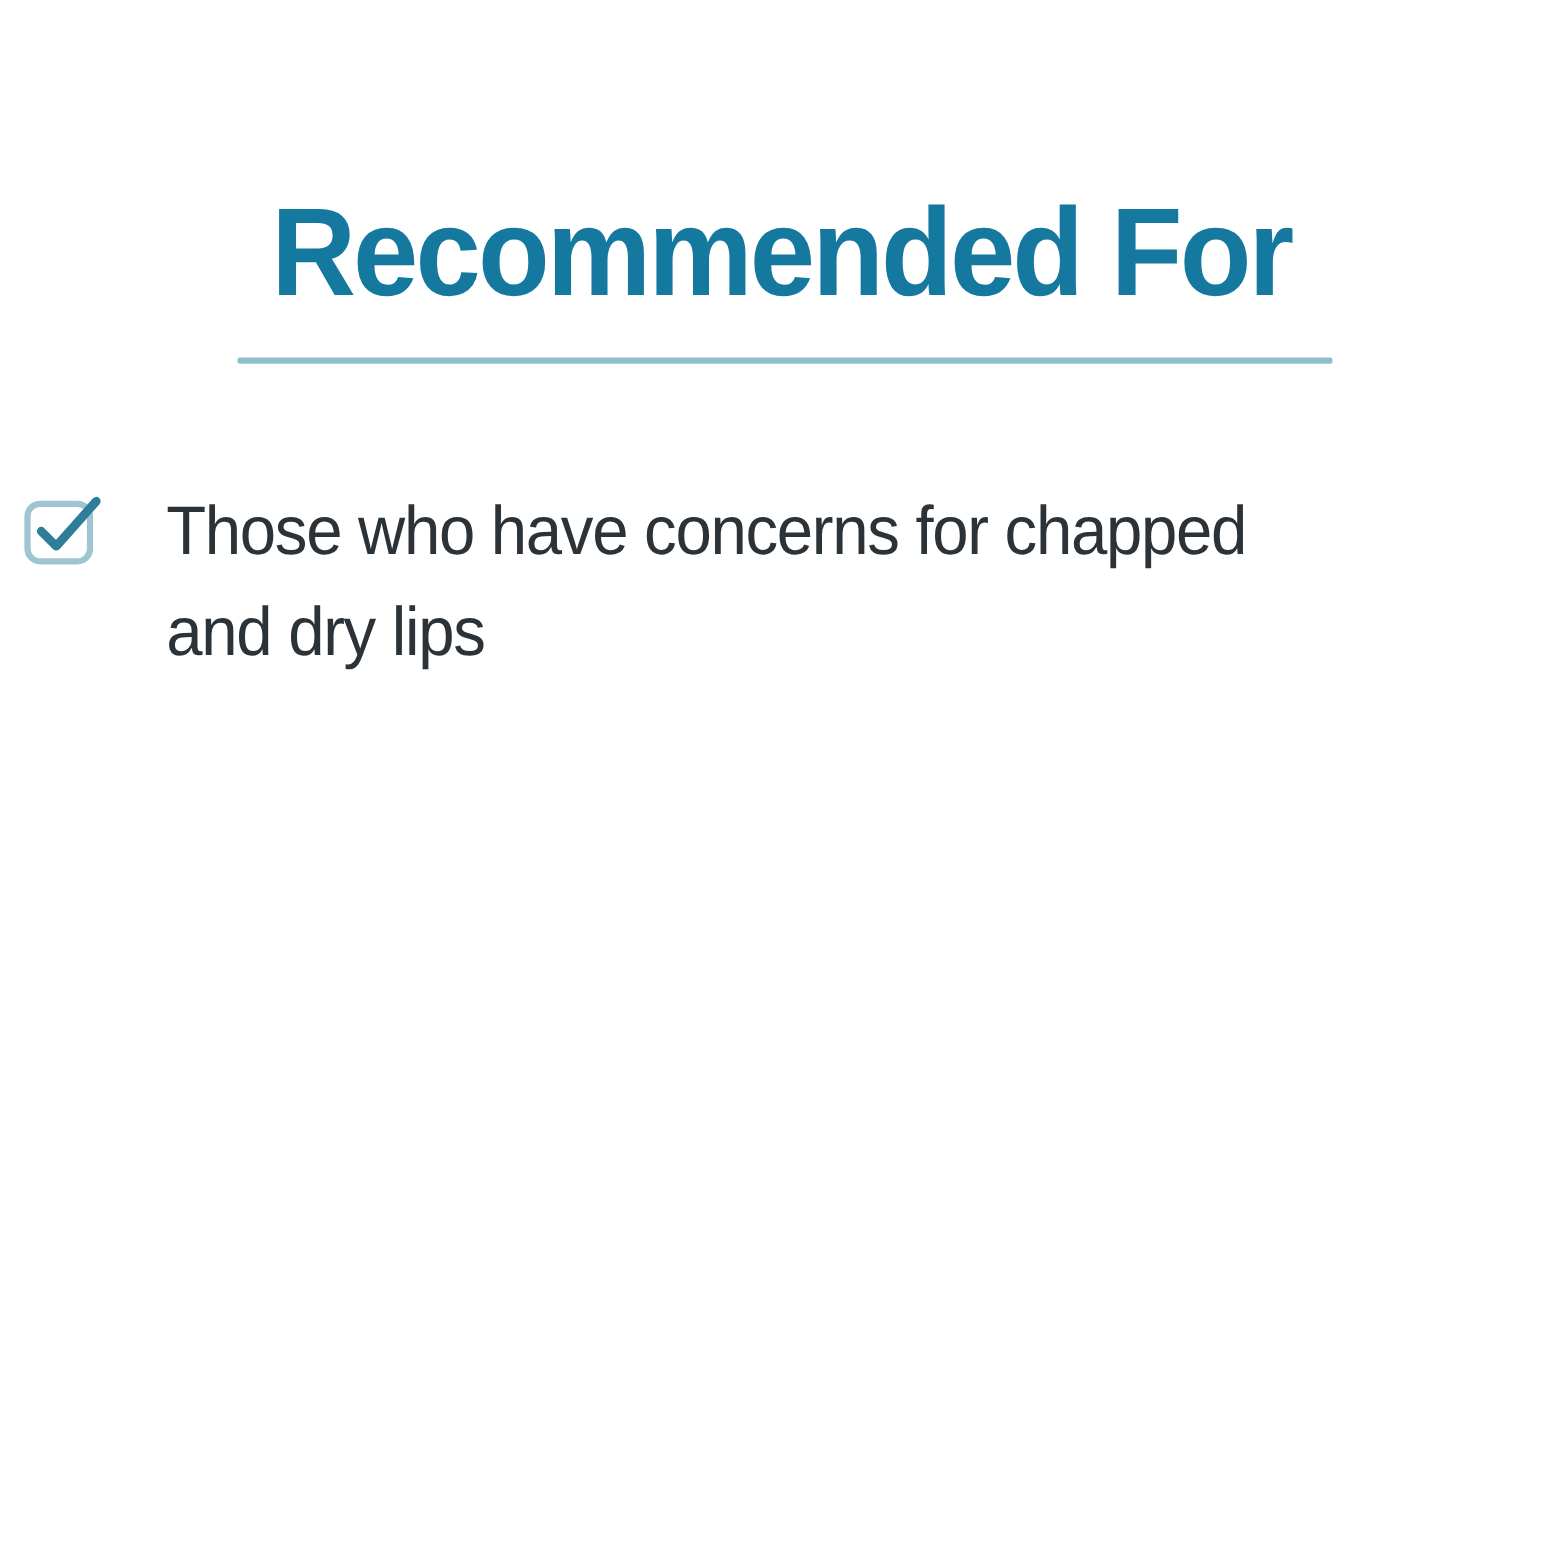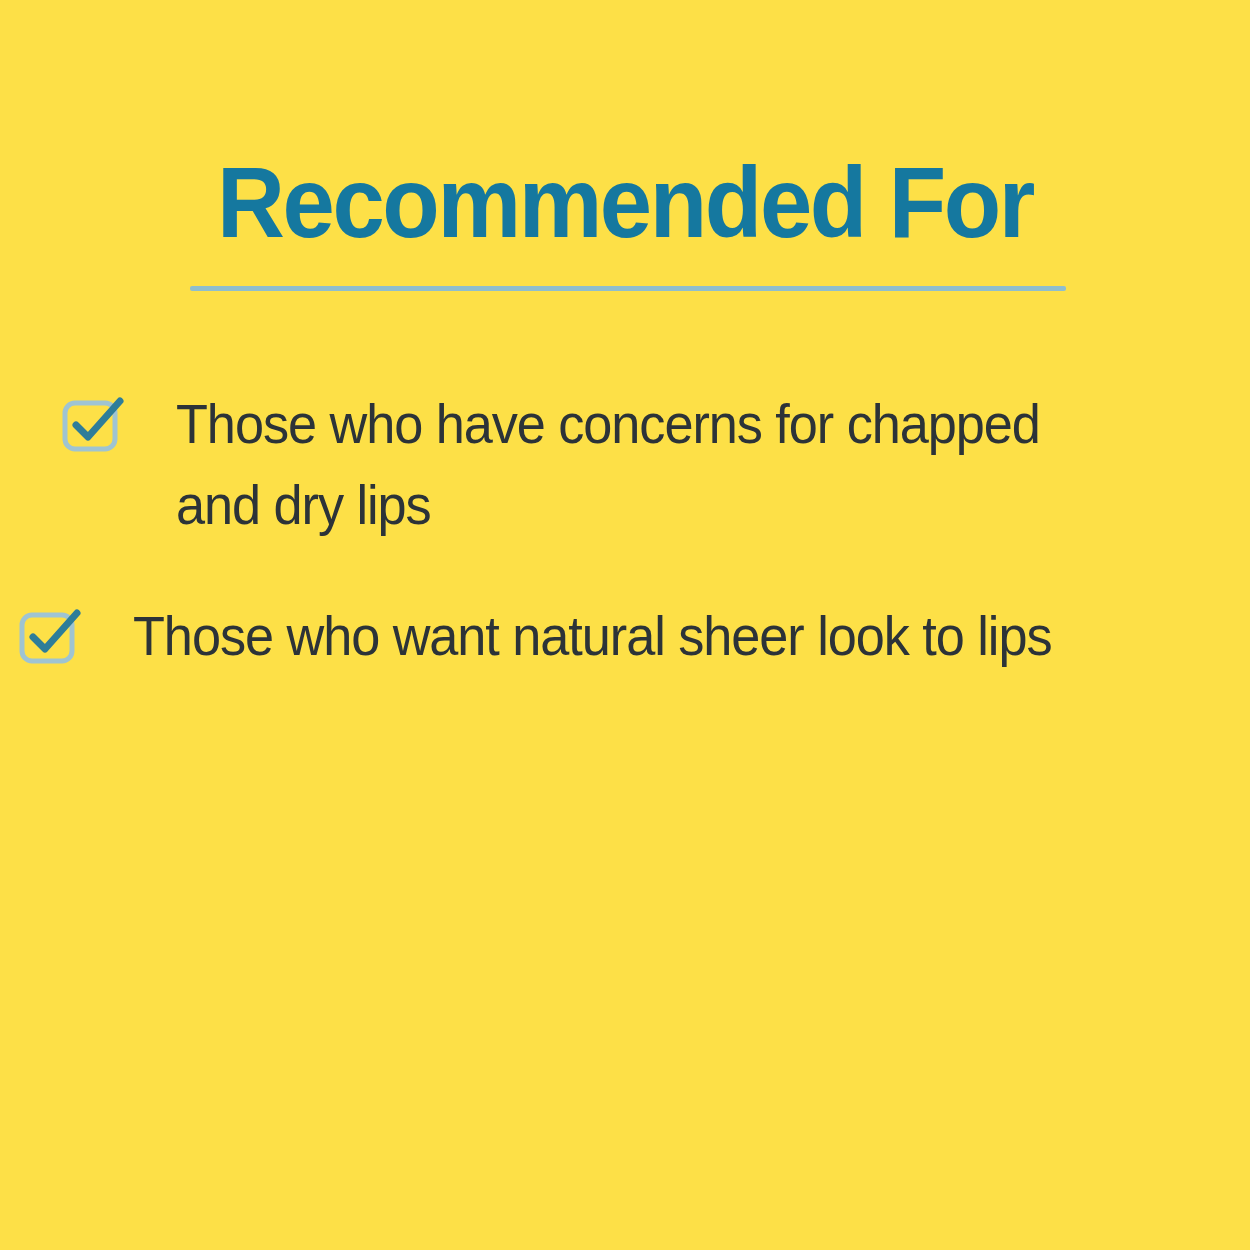--- a/index.html
+++ b/index.html
@@ -13,21 +13,21 @@
     overflow: hidden;
     background: #e3f5fa;
     font-family: "Liberation Sans", sans-serif;
     -webkit-font-smoothing: antialiased;
   }
 
   .panel {
     position: relative;
     width: 1250px;
     height: 1250px;
-    background: #fde047;
+    background: #ffffff;
     box-sizing: border-box;
   }
 
   
   .title-block {
     position: absolute;
     left: 0;
     top: 150px;
     width: 1250px;
     text-align: center;
@@ -100,21 +100,21 @@
     font-size: 55px;
     line-height: 81px;
     letter-spacing: -1.1px;
     color: #2c3338;
     transform: scaleX(0.95);
     transform-origin: left center;
     white-space: pre-line;
   }
 
   
-  .reco-item.i0 { margin-bottom: 50px; margin-left: 43px; }
+  .reco-item.i0 { margin-bottom: 50px; }
   .reco-item.i1 { margin-bottom: 42px; }
   .reco-item.i2 { margin-bottom: 54px; }
   .reco-item.i3 { margin-bottom: 0; }
 </style>
 </head>
 <body>
 
 <div class="panel">
 
   <div class="title-block">
@@ -129,26 +129,17 @@
       <span class="check-box">
         <svg width="62" height="56" viewBox="0 0 62 56" fill="none" xmlns="http://www.w3.org/2000/svg">
           <rect x="4" y="5" width="50" height="46" rx="10" ry="10" stroke="#9FC4D2" stroke-width="5" fill="none"></rect>
           <path d="M15 27 L27 39 L59 3" stroke="#2E7D99" stroke-width="7" stroke-linecap="round" stroke-linejoin="round" fill="none"></path>
         </svg>
       </span>
       <span class="item-text">Those who have concerns for chapped
 and dry lips</span>
     </li>
 
-    <li class="reco-item i1">
-      <span class="check-box">
-        <svg width="62" height="56" viewBox="0 0 62 56" fill="none" xmlns="http://www.w3.org/2000/svg">
-          <rect x="4" y="5" width="50" height="46" rx="10" ry="10" stroke="#9FC4D2" stroke-width="5" fill="none"></rect>
-          <path d="M15 27 L27 39 L59 3" stroke="#2E7D99" stroke-width="7" stroke-linecap="round" stroke-linejoin="round" fill="none"></path>
-        </svg>
-      </span>
-      <span class="item-text">Those who want natural sheer look to lips</span>
-    </li>
 
 
 
   </ul>
 </div>
 
 </body></html>

